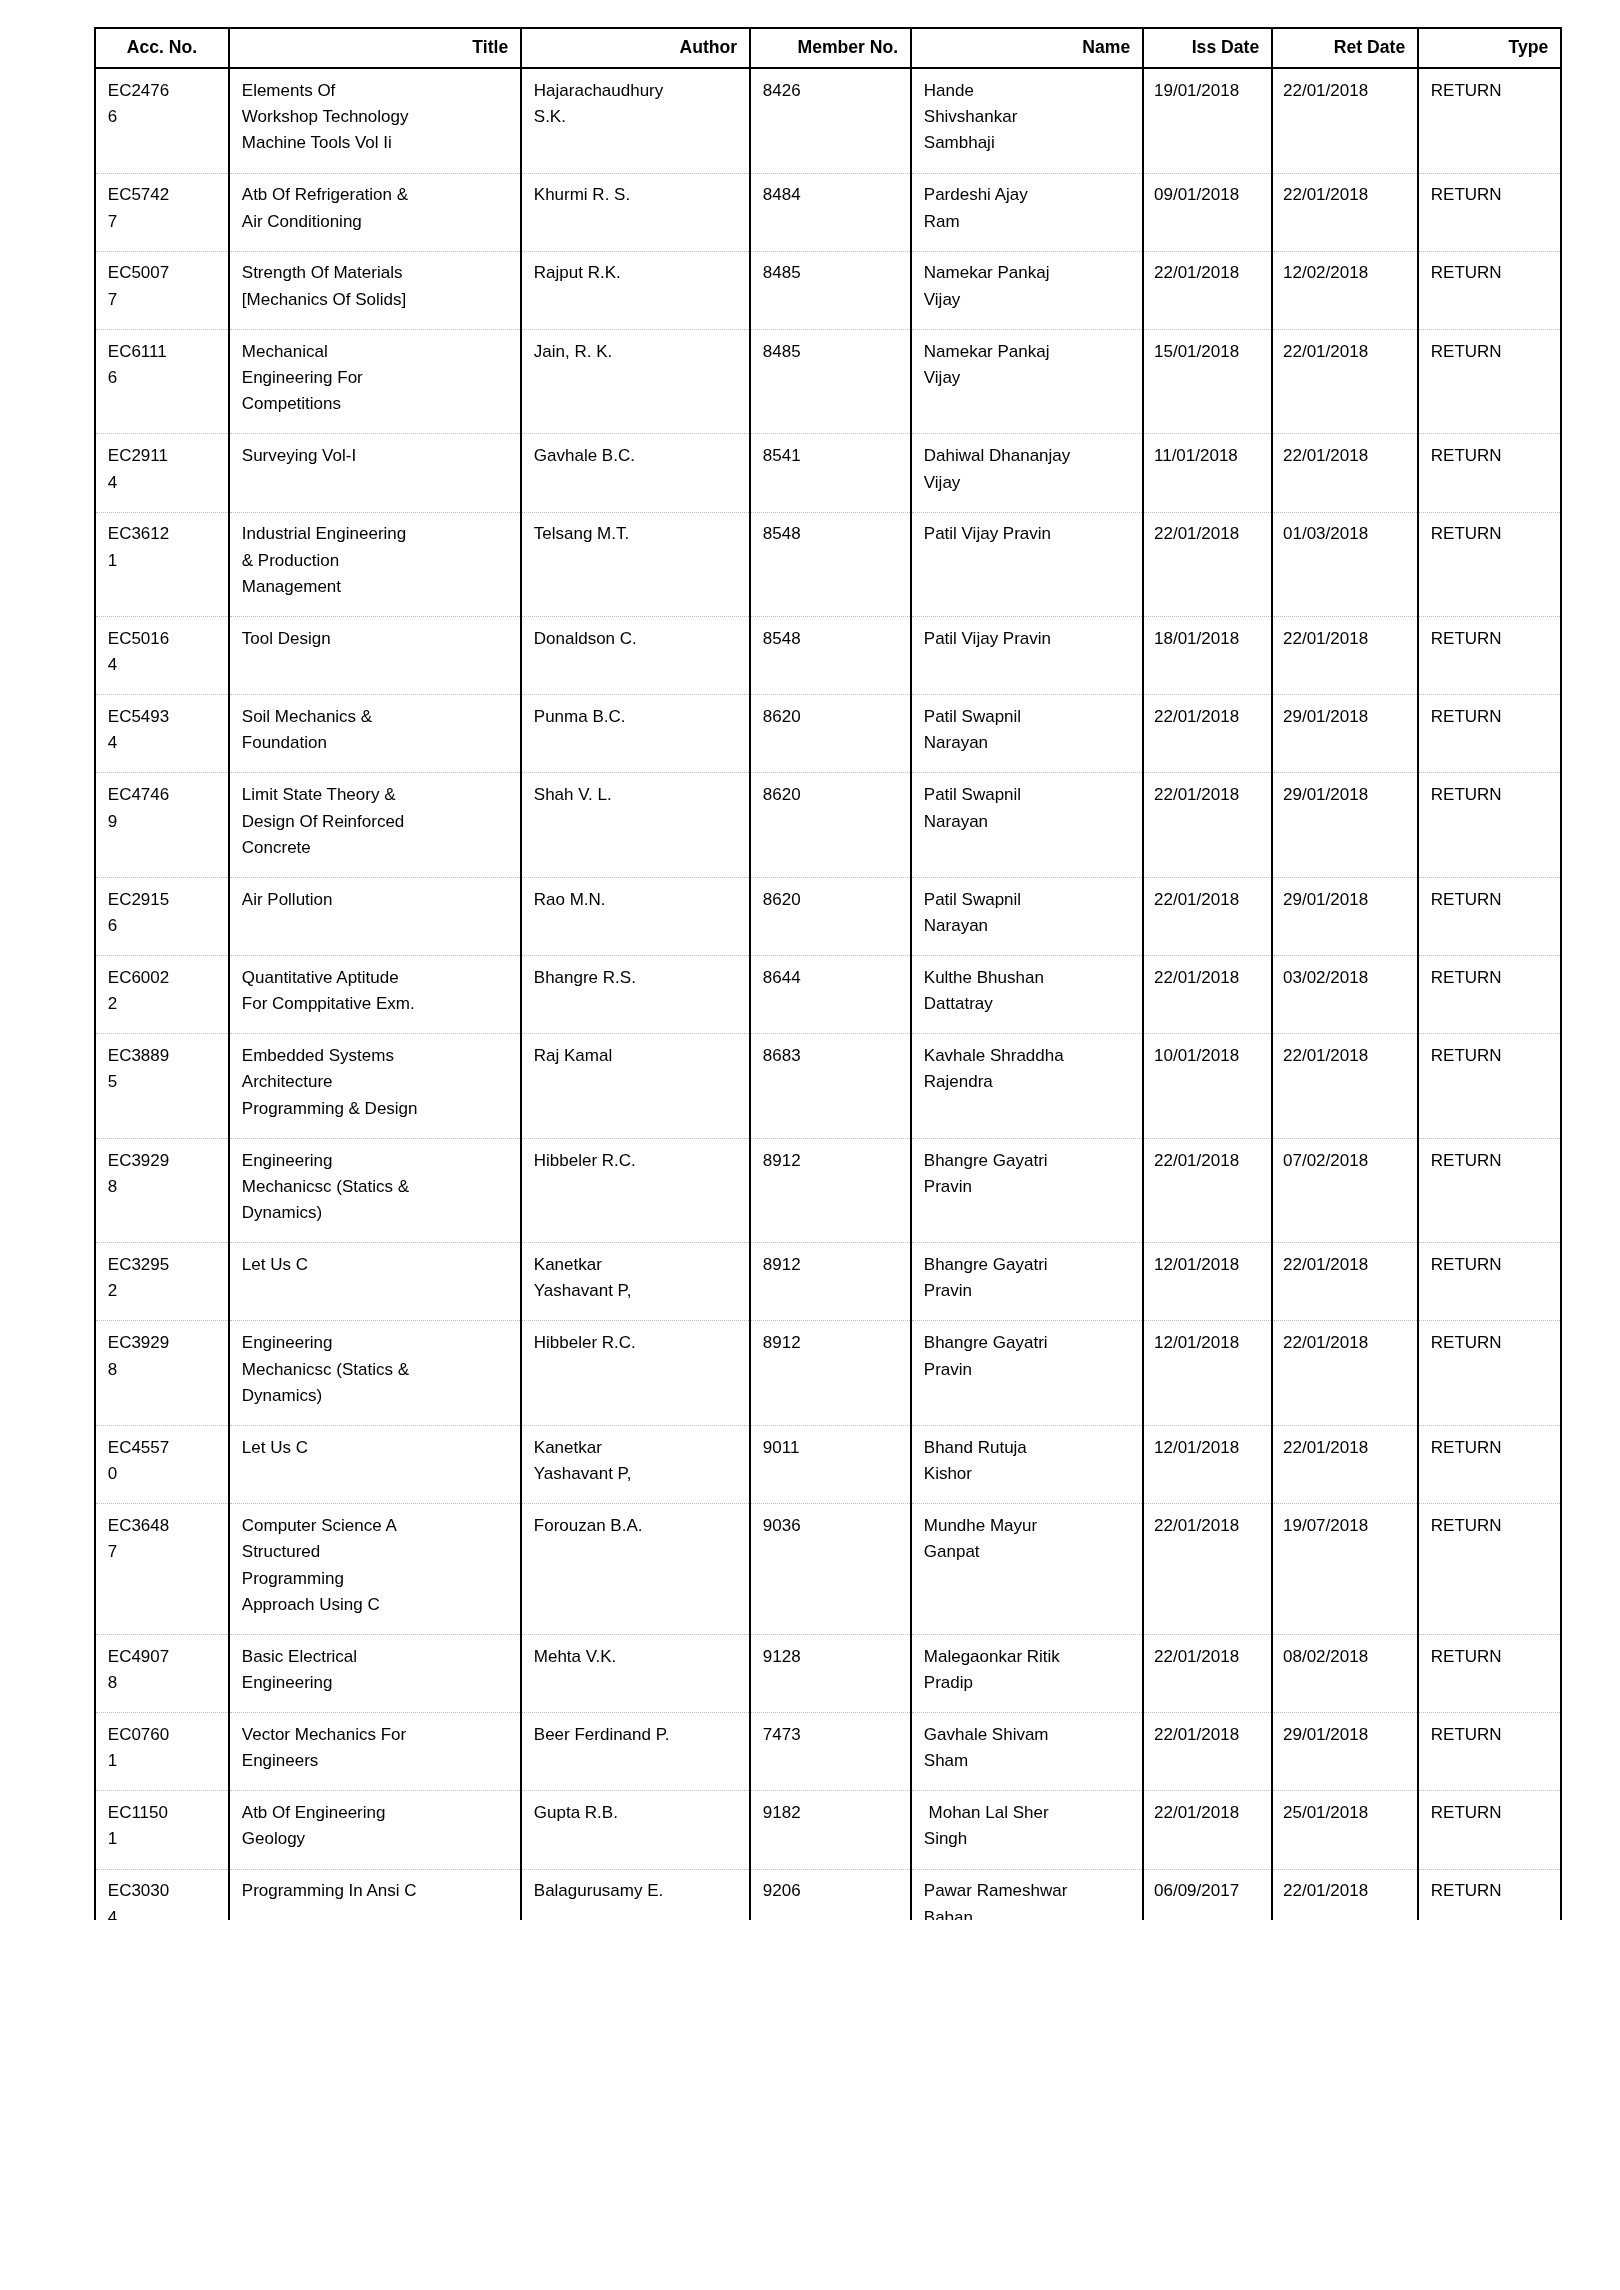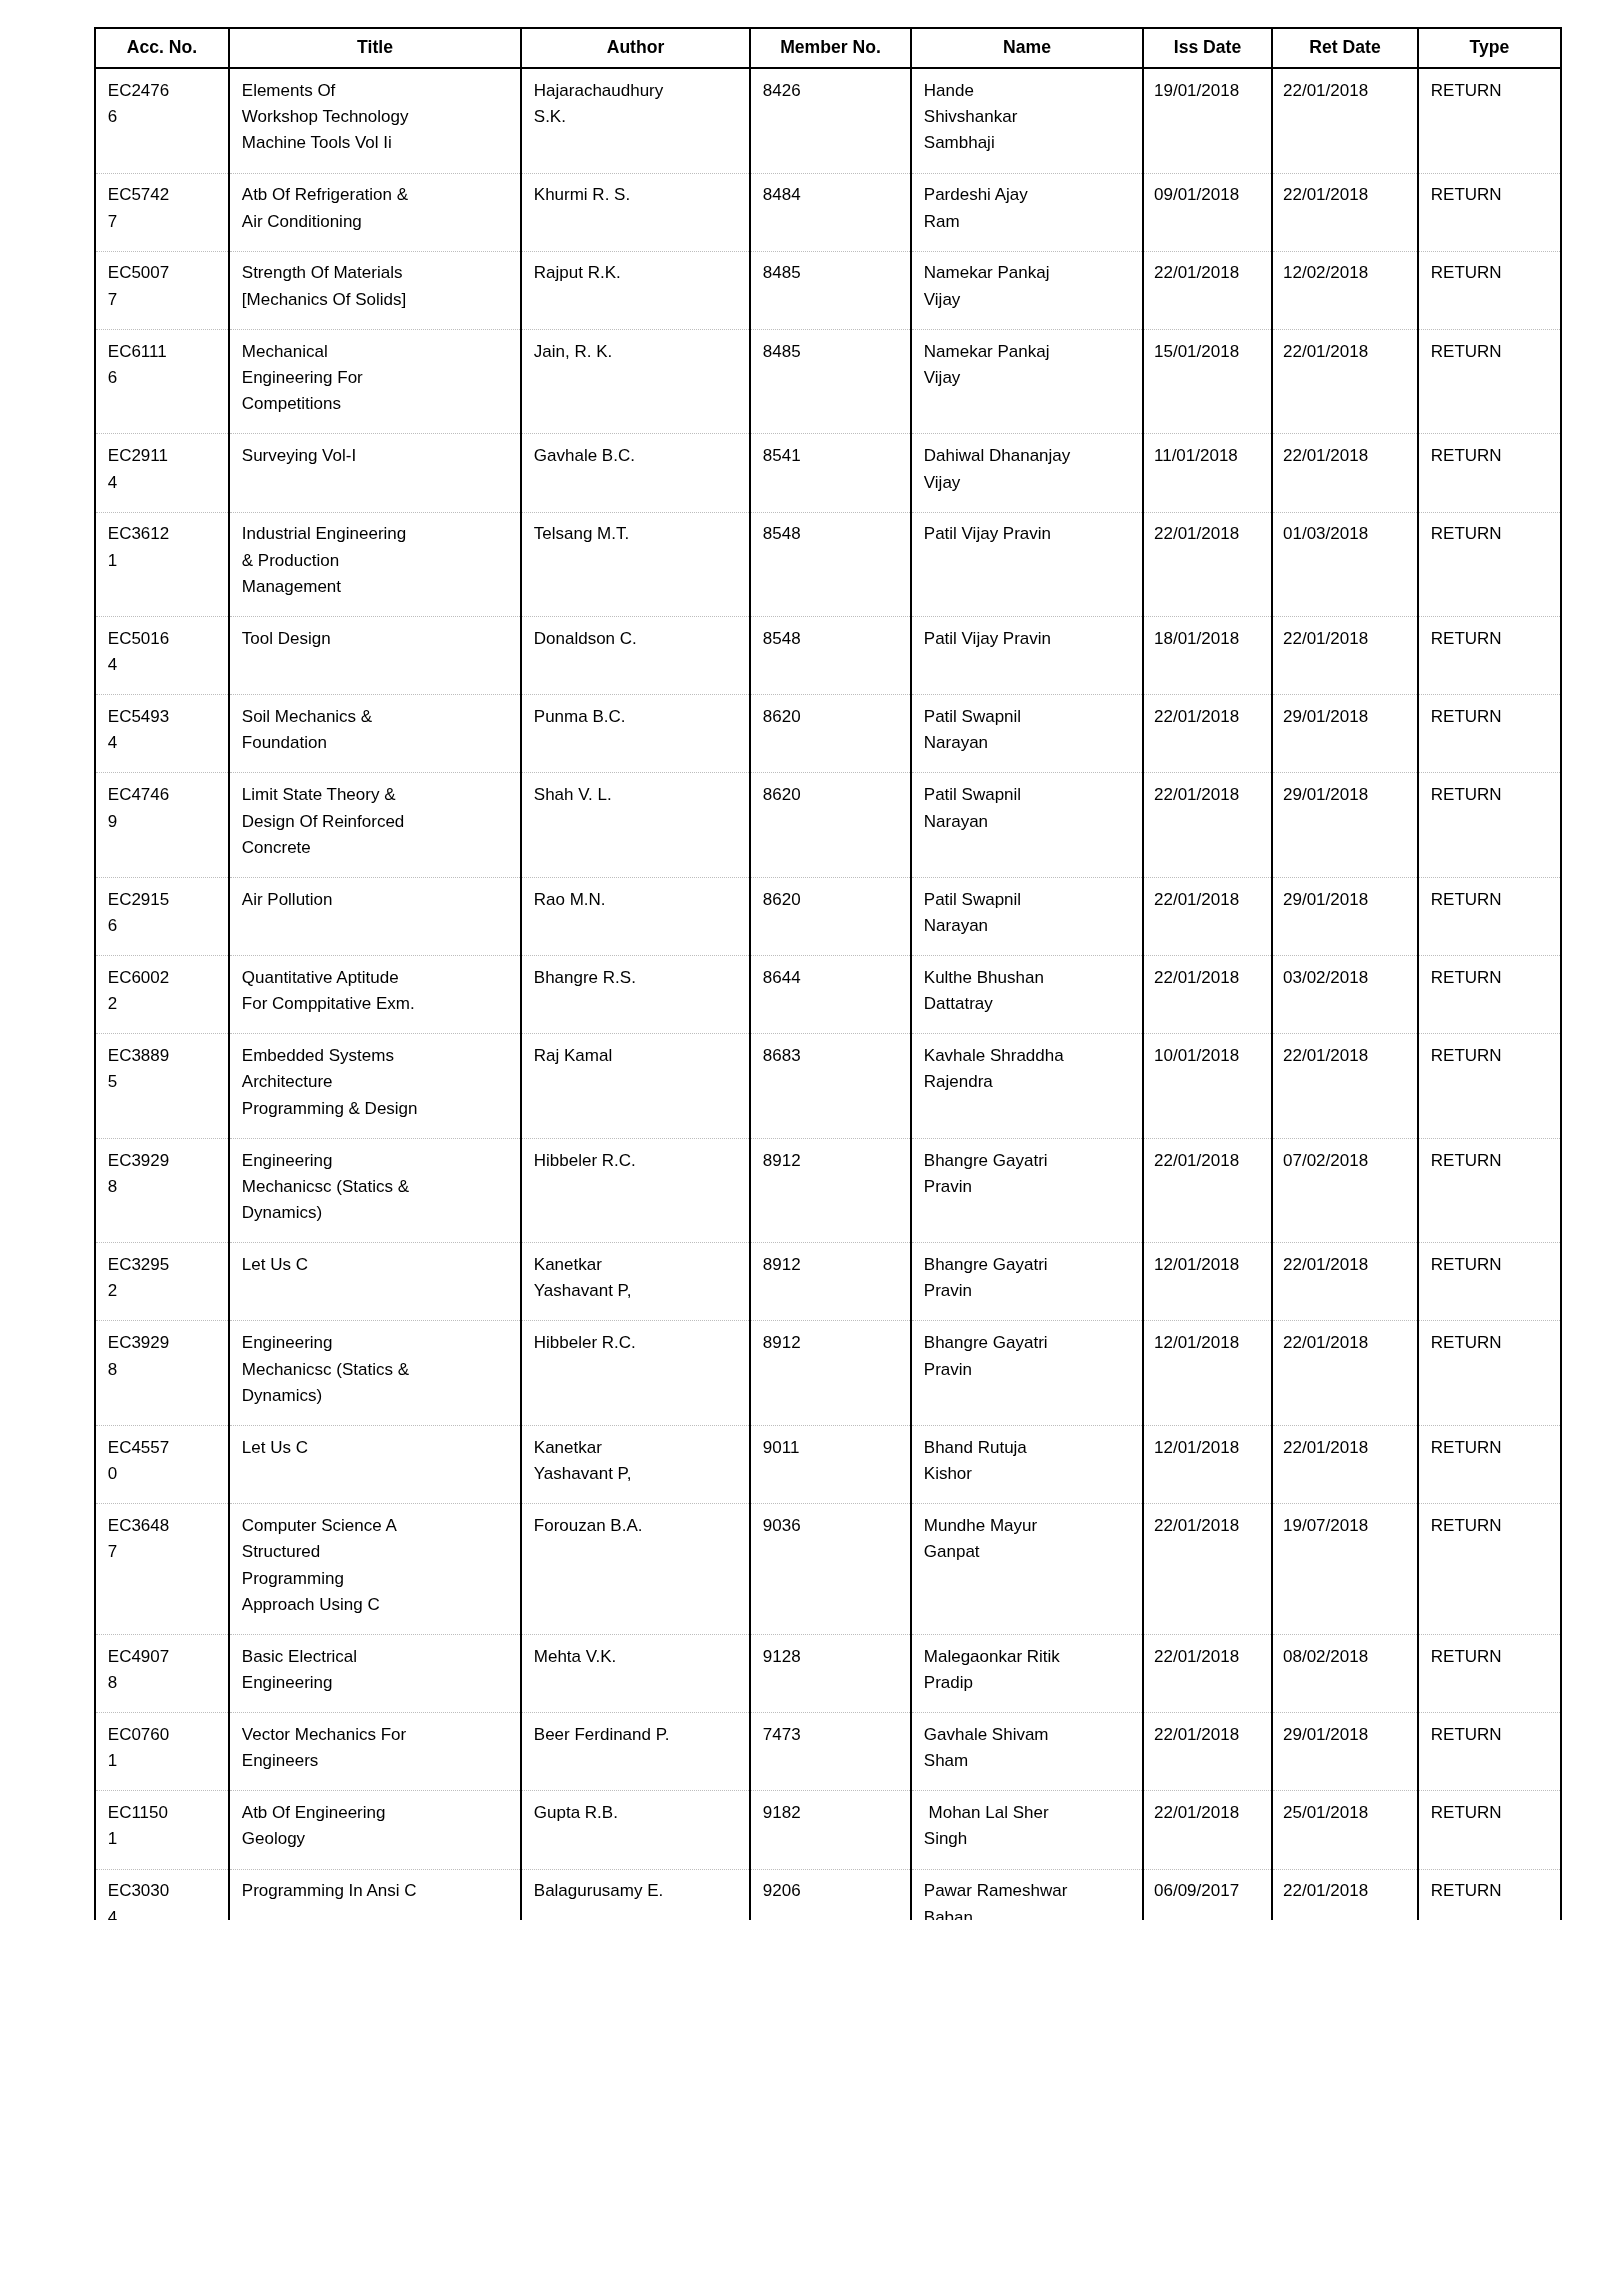--- a/index.html
+++ b/index.html
@@ -30,21 +30,21 @@
     border-left: 2px solid #000000;
     overflow: hidden;
   }
   table.report th:first-child,
   table.report td:first-child {
     border-left: none;
   }
   table.report th {
     font-size: 17.6px;
     font-weight: bold;
-    text-align: center;
+    text-align: right;
     padding: 7.8px 11.8px 8.8px 11.8px;
     border-bottom: 2px solid #000000;
     white-space: nowrap;
   }
   table.report th.th-center {
     text-align: center;
   }
   table.report td {
     font-size: 17px;
     line-height: 1.55;

